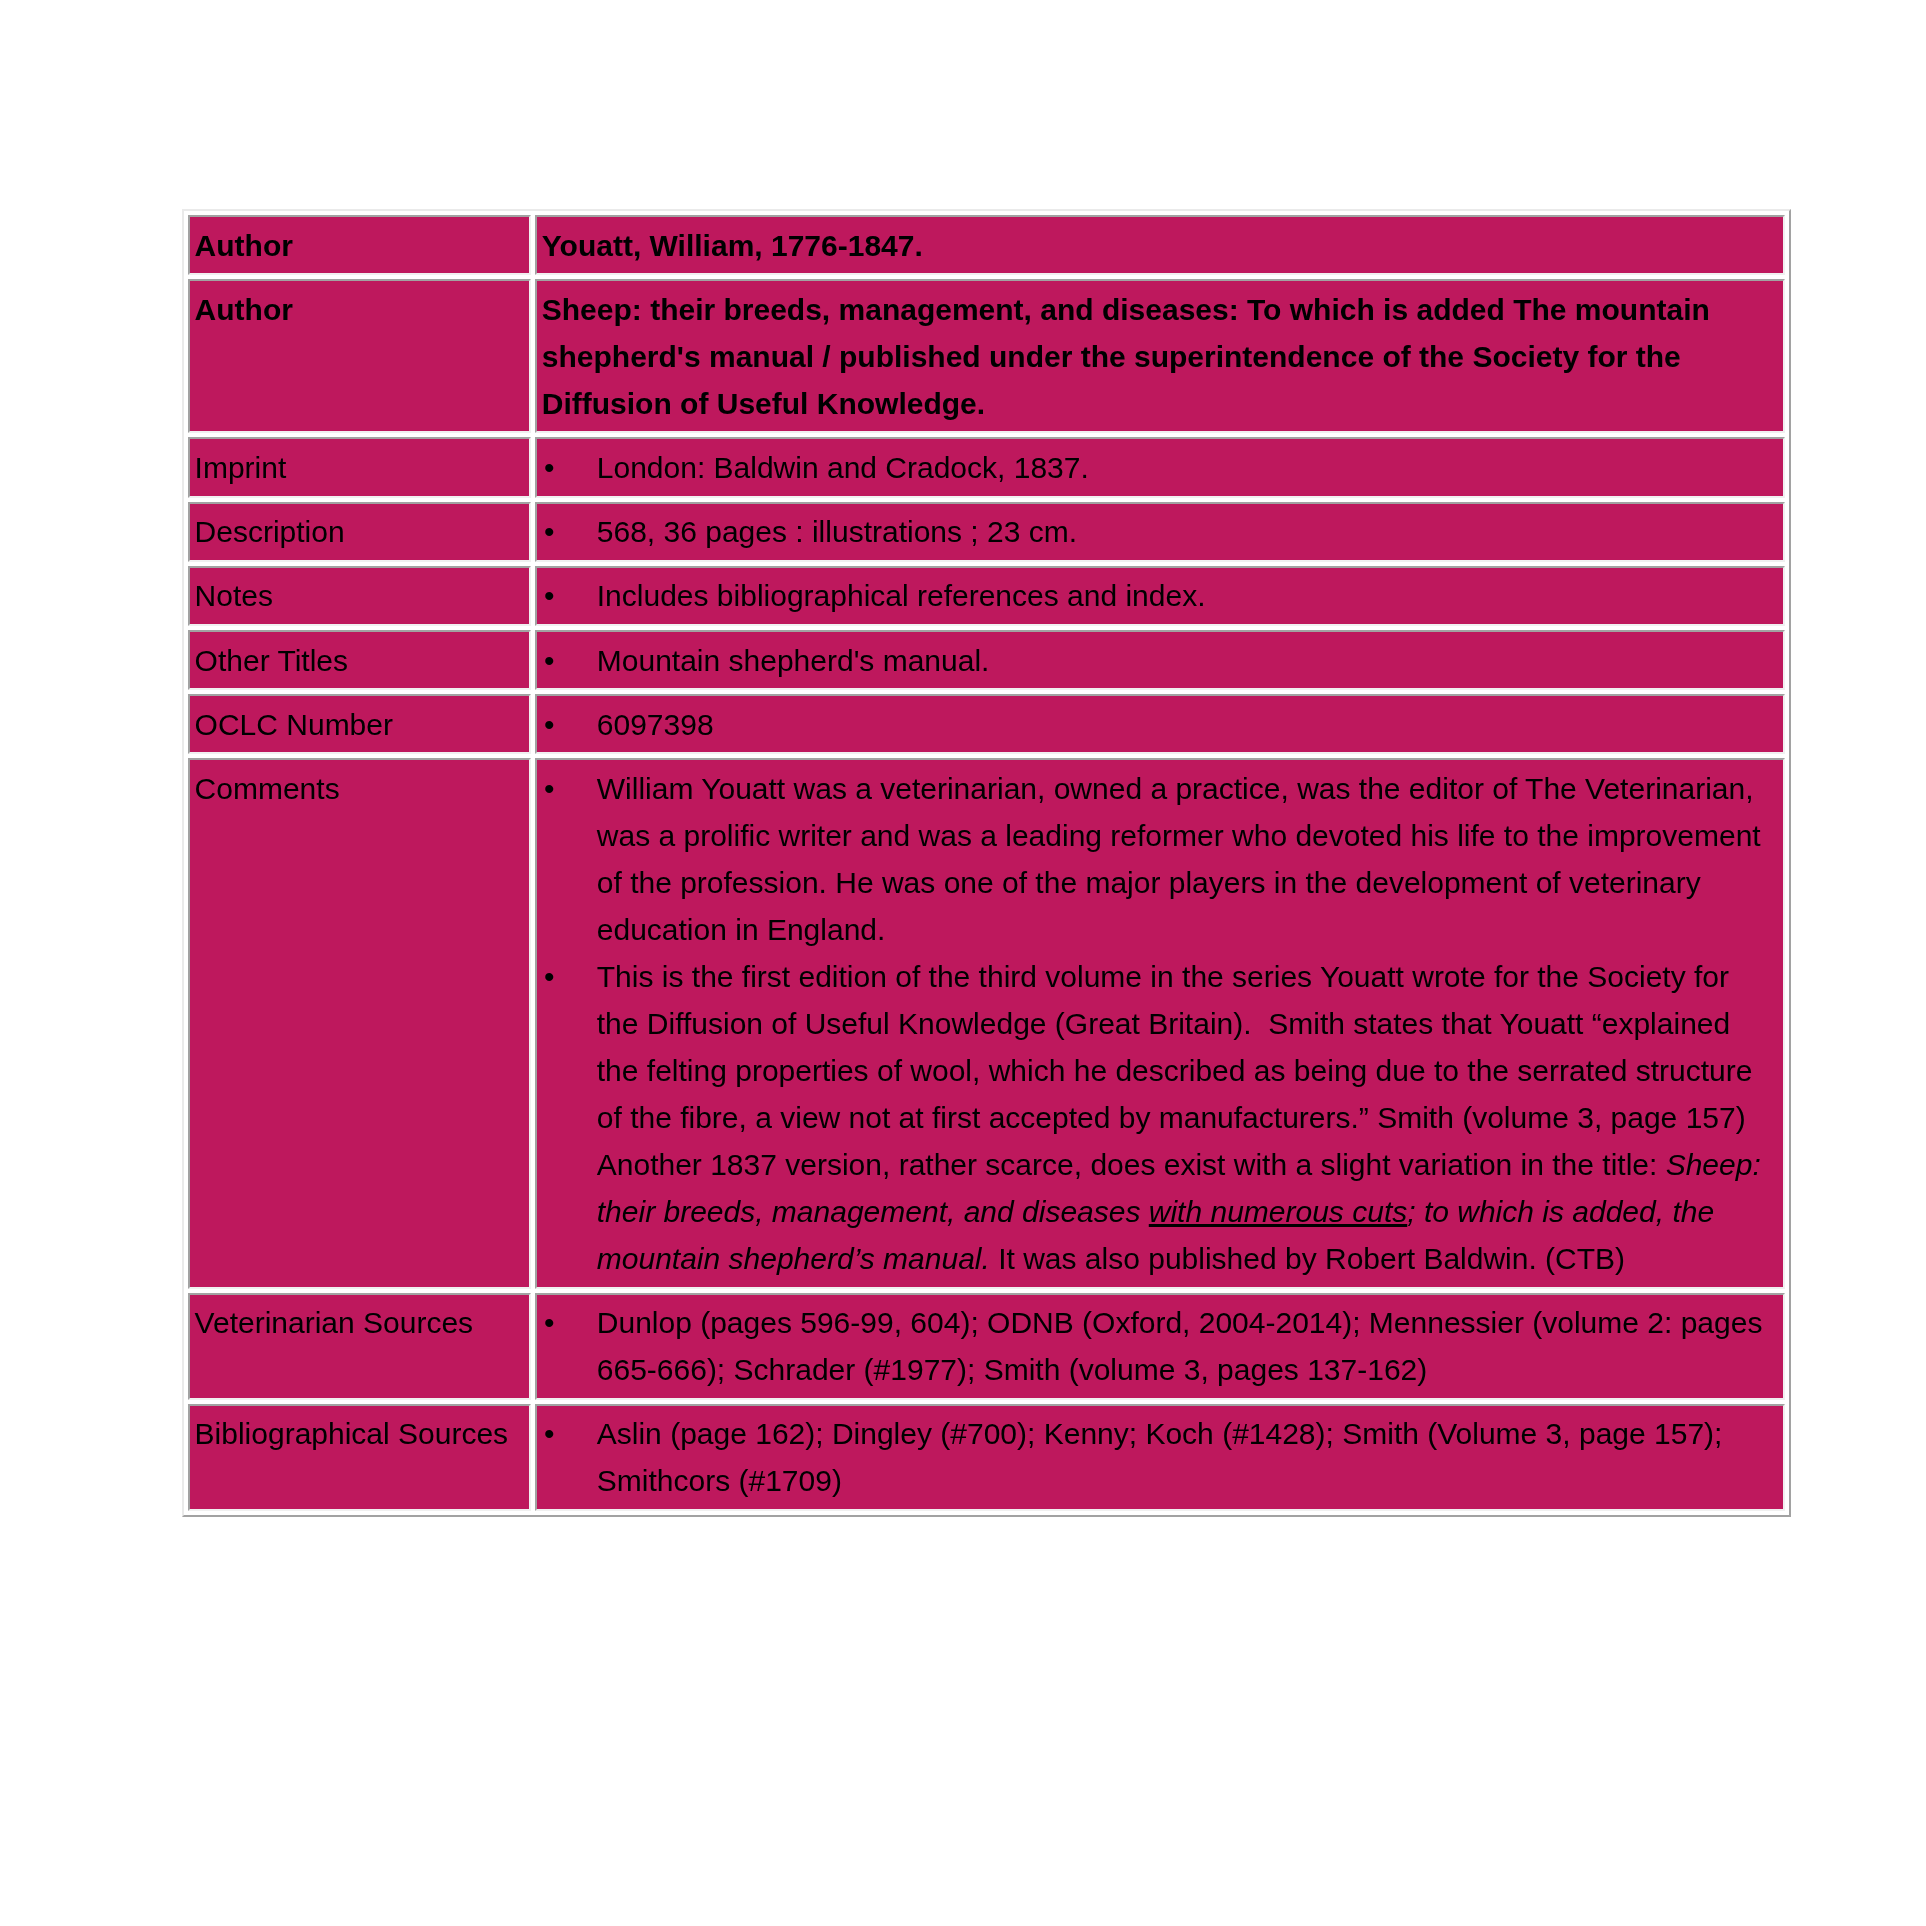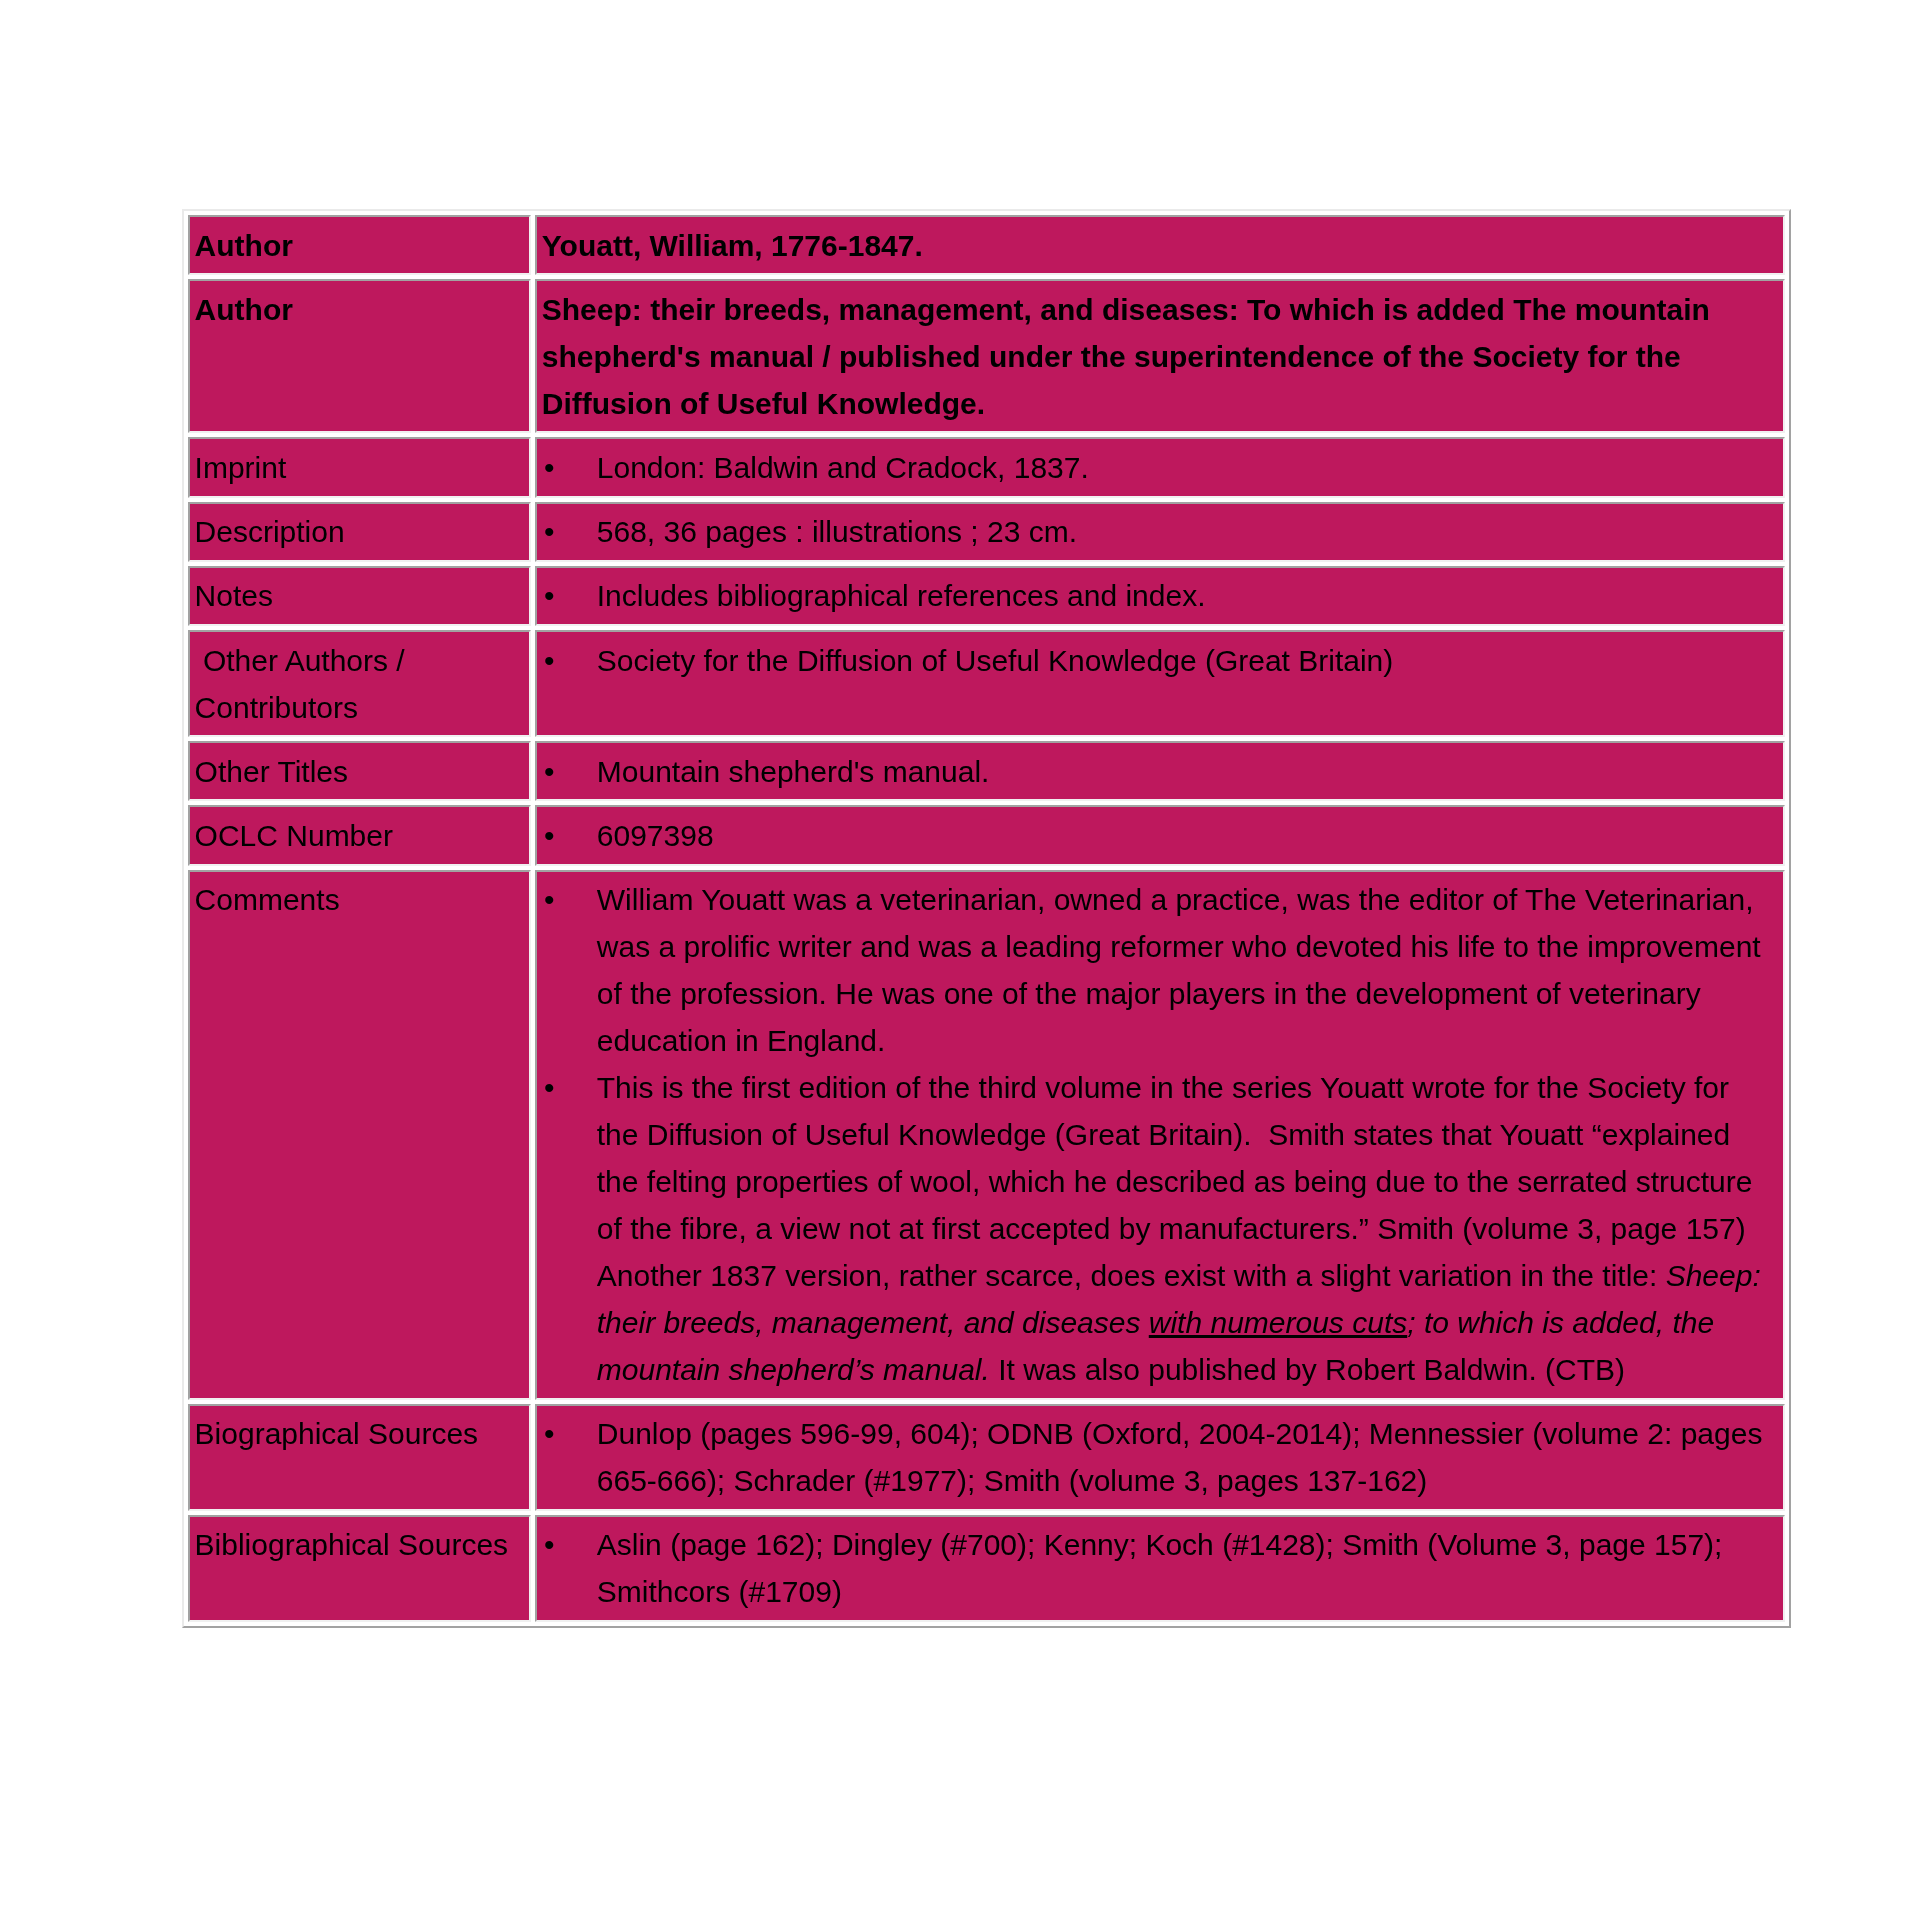--- a/index.html
+++ b/index.html
@@ -74,28 +74,20 @@
         </tr>
         <tr>
           <td class="cell label-cell">Notes</td>
           <td class="cell value-cell">
             <div class="bullet-list">
               <div class="bullet-item"><span class="bullet-marker">•</span><span><span>Includes bibliographical references and index.</span></span></div>
             </div>
           </td>
         </tr>
         <tr>
-          <td class="cell label-cell">&nbsp;Other Authors / Contributors</td>
-          <td class="cell value-cell">
-            <div class="bullet-list">
-              <div class="bullet-item"><span class="bullet-marker">•</span><span><span>Society for the Diffusion of Useful Knowledge (Great Britain)</span></span></div>
-            </div>
-          </td>
-        </tr>
-        <tr>
           <td class="cell label-cell">Other Titles</td>
           <td class="cell value-cell">
             <div class="bullet-list">
               <div class="bullet-item"><span class="bullet-marker">•</span><span><span>Mountain shepherd's manual.</span></span></div>
             </div>
           </td>
         </tr>
         <tr>
           <td class="cell label-cell">OCLC Number</td>
           <td class="cell value-cell">
@@ -107,21 +99,21 @@
         <tr>
           <td class="cell label-cell">Comments</td>
           <td class="cell value-cell">
             <div class="bullet-list">
               <div class="bullet-item"><span class="bullet-marker">•</span><span><span>William Youatt was a veterinarian, owned a practice, was the editor of The Veterinarian, was a prolific writer and was a leading reformer who devoted his life to the improvement of the profession. He was one of the major players in the development of veterinary education in England.</span></span></div>
               <div class="bullet-item"><span class="bullet-marker">•</span><span><span>This is the first edition of the third volume in the series Youatt wrote for the Society for the Diffusion of Useful Knowledge (Great Britain).&nbsp; Smith states that Youatt “explained the felting properties of wool, which he described as being due to the serrated structure of the fibre, a view not at first accepted by manufacturers.” Smith (volume 3, page 157) Another 1837 version, rather scarce, does exist with a slight variation in the title: </span><span class="seg-i ">Sheep: their breeds, management, and diseases </span><span class="seg-i seg-u">with numerous cuts</span><span class="seg-i ">; to which is added, the mountain shepherd’s manual.</span><span> It was also published by Robert Baldwin. (CTB)</span></span></div>
             </div>
           </td>
         </tr>
         <tr>
-          <td class="cell label-cell">Biographical Sources</td>
+          <td class="cell label-cell">Veterinarian Sources</td>
           <td class="cell value-cell">
             <div class="bullet-list">
               <div class="bullet-item"><span class="bullet-marker">•</span><span><span>Dunlop (pages 596-99, 604); ODNB (Oxford, 2004-2014); Mennessier (volume 2: pages 665-666); Schrader (#1977); Smith (volume 3, pages 137-162)</span></span></div>
             </div>
           </td>
         </tr>
         <tr>
           <td class="cell label-cell">Bibliographical Sources</td>
           <td class="cell value-cell">
             <div class="bullet-list">

